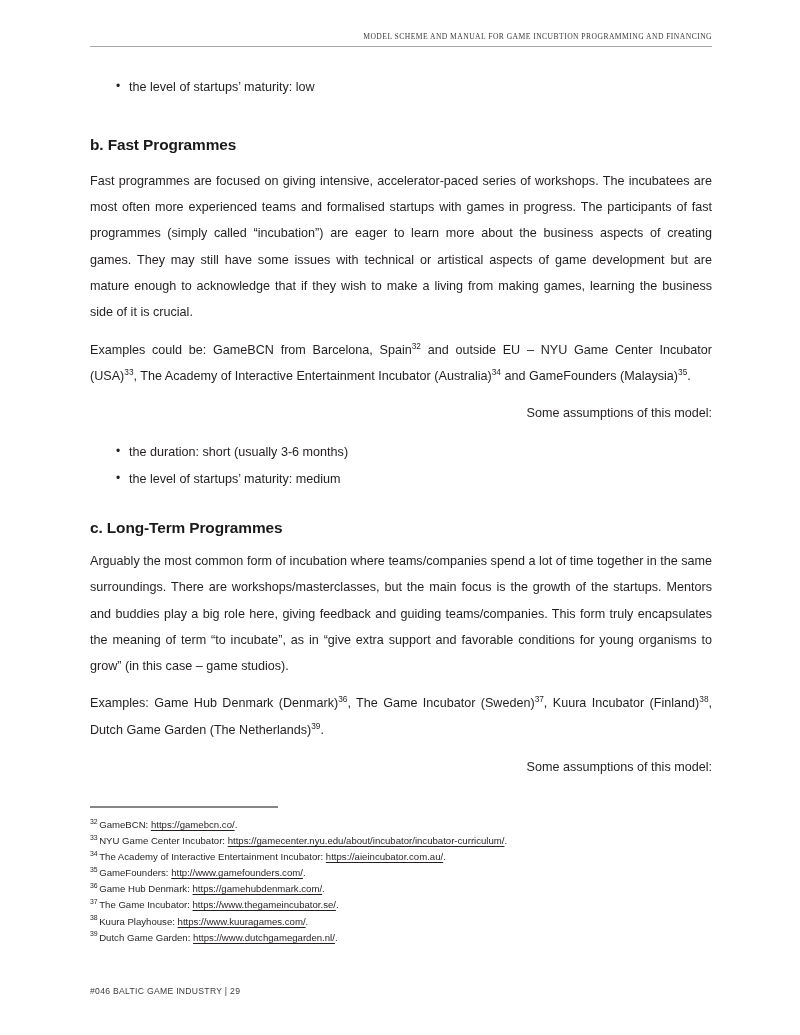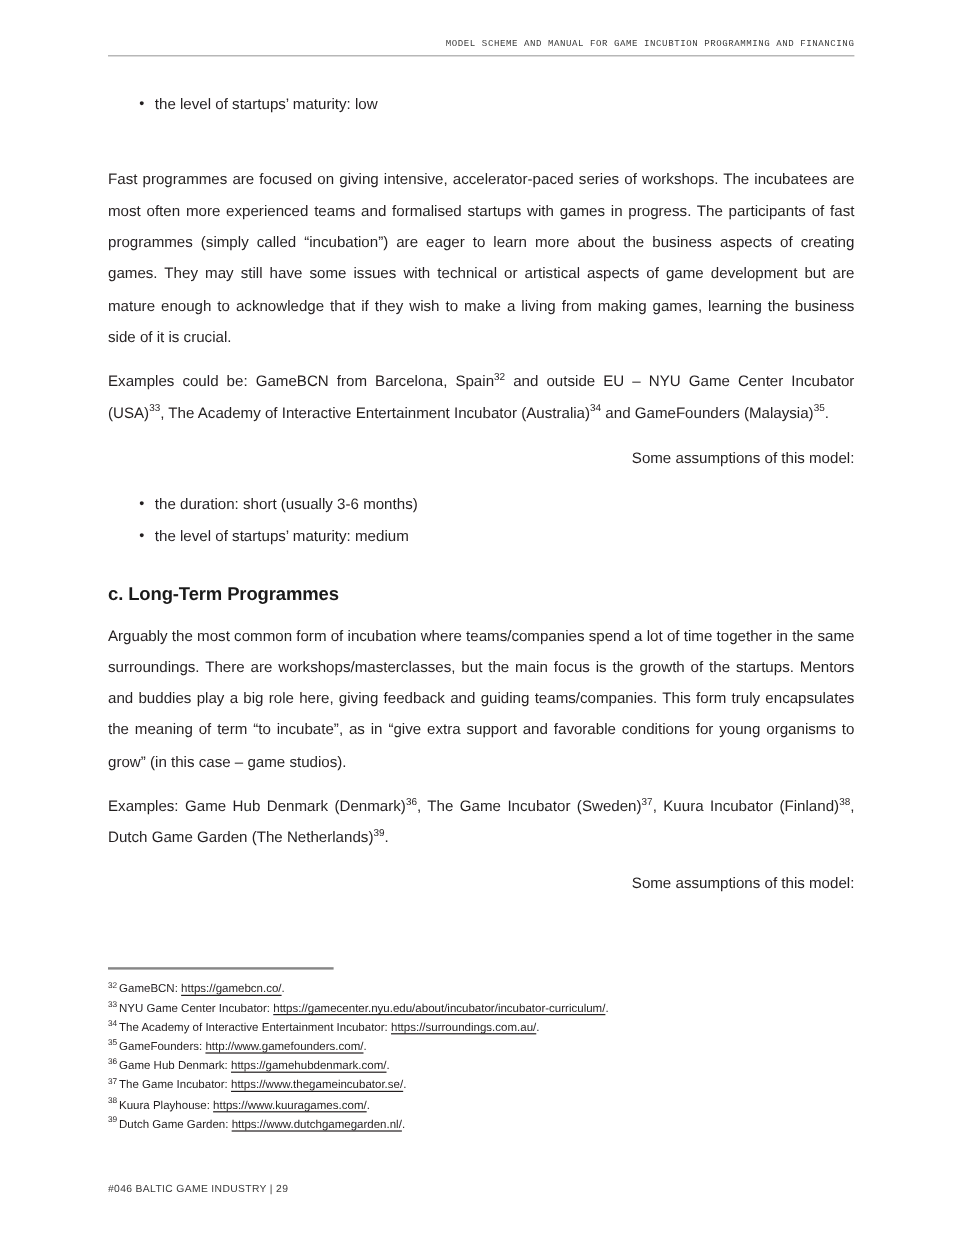--- a/index.html
+++ b/index.html
@@ -33,21 +33,21 @@
 
   
   .running-header {
     padding-top: 33px;
     text-align: right;
   }
   .running-header-text {
     font-size: 7.6px;
     letter-spacing: 0.45px;
     color: #3b3b3b;
-    font-family: Liberation Mono, monospace;
+    font-family: Liberation Serif, serif;
     line-height: 1.1;
     display: block;
   }
   .header-rule {
     margin-top: 5px;
     border: 0;
     border-top: 1.6px solid #a6a6a6;
     width: 100%;
     height: 0;
   }
@@ -168,20 +168,21 @@
     <hr class="header-rule">
 
     <div class="body-area">
 
       <ul class="bullets" style="margin-bottom:35px;">
         <li>
           <span>the level of startups’ maturity: low</span>
         </li>
       </ul>
 
+      <h2 class="heading" style="margin-bottom:13px;">b. Fast Programmes</h2>
 
       <p class="para spaced-after">Fast programmes are focused on giving intensive, accelerator-paced series of workshops. The incubatees are most often more experienced teams and formalised startups with games in progress. The participants of fast programmes (simply called “incubation”) are eager to learn more about the business aspects of creating games. They may still have some issues with technical or artistical aspects of game development but are mature enough to acknowledge that if they wish to make a living from making games, learning the business side of it is crucial.</p>
 
       <p class="para spaced-after"><span>Examples could be: GameBCN from Barcelona, Spain</span><sup>32</sup><span> and outside EU – NYU Game Center Incubator (USA)</span><sup>33</sup><span>, The Academy of Interactive Entertainment Incubator (Australia)</span><sup>34</sup><span> and GameFounders (Malaysia)</span><sup>35</sup><span>.</span></p>
 
       <p class="para nojustify" style="margin-bottom:12px;">Some assumptions of this model:</p>
 
       <ul class="bullets" style="margin-bottom:26px;">
         <li>
           <span>the duration: short (usually 3-6 months)</span>
@@ -200,21 +201,21 @@
       <p class="para nojustify">Some assumptions of this model:</p>
 
     </div>
   </div>
 
   <div class="footnotes">
     <hr class="footnote-rule">
     <div id="footnote-list">
         <div class="footnote"><sup>32</sup><span>GameBCN: </span><a class="fn-link" href="#">https://gamebcn.co/</a><span>.</span></div>
         <div class="footnote"><sup>33</sup><span>NYU Game Center Incubator: </span><a class="fn-link" href="#">https://gamecenter.nyu.edu/about/incubator/incubator-curriculum/</a><span>.</span></div>
-        <div class="footnote"><sup>34</sup><span>The Academy of Interactive Entertainment Incubator: </span><a class="fn-link" href="#">https://surroundings.com.au/</a><span>.</span></div>
+        <div class="footnote"><sup>34</sup><span>The Academy of Interactive Entertainment Incubator: </span><a class="fn-link" href="#">https://aieincubator.com.au/</a><span>.</span></div>
         <div class="footnote"><sup>35</sup><span>GameFounders: </span><a class="fn-link" href="#">http://www.gamefounders.com/</a><span>.</span></div>
         <div class="footnote"><sup>36</sup><span>Game Hub Denmark: </span><a class="fn-link" href="#">https://gamehubdenmark.com/</a><span>.</span></div>
         <div class="footnote"><sup>37</sup><span>The Game Incubator: </span><a class="fn-link" href="#">https://www.thegameincubator.se/</a><span>.</span></div>
         <div class="footnote"><sup>38</sup><span>Kuura Playhouse: </span><a class="fn-link" href="#">https://www.kuuragames.com/</a><span>.</span></div>
         <div class="footnote"><sup>39</sup><span>Dutch Game Garden: </span><a class="fn-link" href="#">https://www.dutchgamegarden.nl/</a><span>.</span></div>
       </div>
   </div>
 
   <div class="page-footer">
     <span class="page-footer-text">#046 BALTIC GAME INDUSTRY | 29</span>

